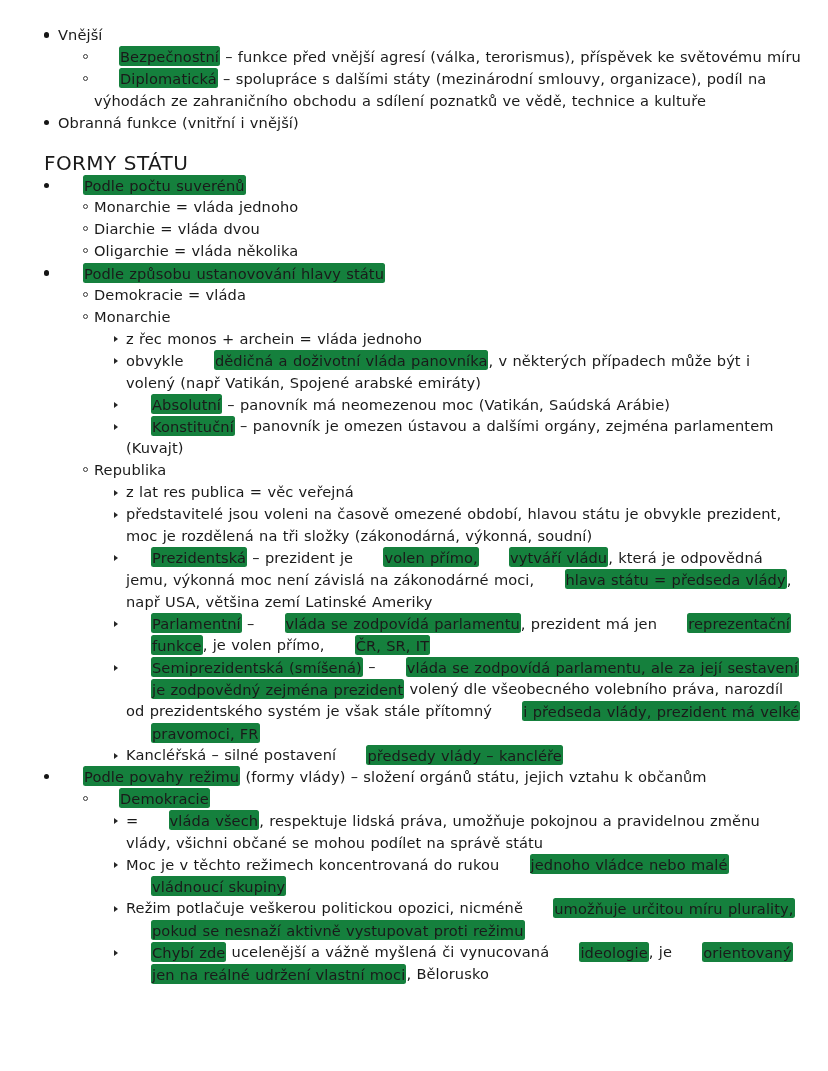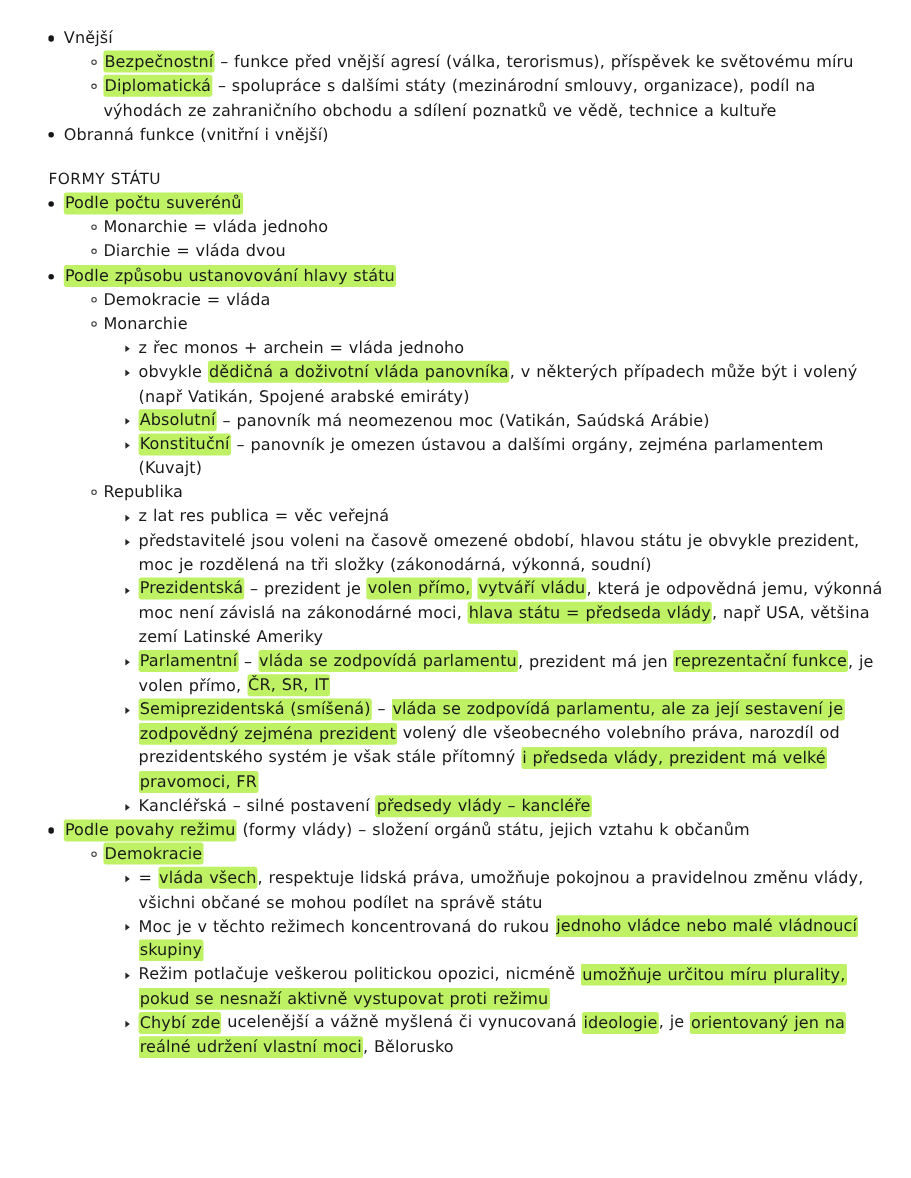--- a/index.html
+++ b/index.html
@@ -73,52 +73,54 @@
     top: 8.6px;
     width: 0;
     height: 0;
     border-top: 3.1px solid transparent;
     border-bottom: 3.1px solid transparent;
     border-left: 4.4px solid #262626;
   }
 
   
   mark {
-    background: #bef264;
+    background: #15803d;
     color: inherit;
     padding: 1.5px 1px 1.5px 1px;
     border-radius: 2.5px;
     box-decoration-break: clone;
+    margin-left: 25px;
     -webkit-box-decoration-break: clone;
   }
 
   
   .heading {
     padding-left: 22px;
-    font-size: 14px;
+    font-size: 20px;
     line-height: 21.9px;
     letter-spacing: 0.4px;
   }
 
   .spacer { height: 19px; }
 </style>
 </head>
 <body>
 
 <div class="page">
   <div id="content">
       <div class="line lvl1"><span class="bullet bullet-disc"></span><span>Vnější</span></div>
       <div class="line lvl2"><span class="bullet bullet-circle"></span><mark>Bezpečnostní</mark><span> – funkce před vnější agresí (válka, terorismus), příspěvek ke světovému míru</span></div>
       <div class="line lvl2"><span class="bullet bullet-circle"></span><mark>Diplomatická</mark><span> – spolupráce s dalšími státy (mezinárodní smlouvy, organizace), podíl na výhodách ze zahraničního obchodu a sdílení poznatků ve vědě, technice a kultuře</span></div>
       <div class="line lvl1"><span class="bullet bullet-disc"></span><span>Obranná funkce (vnitřní i vnější)</span></div>
       <div class="spacer"></div>
       <div class="line heading">FORMY STÁTU</div>
       <div class="line lvl1"><span class="bullet bullet-disc"></span><mark>Podle počtu suverénů</mark></div>
       <div class="line lvl2"><span class="bullet bullet-circle"></span><span>Monarchie = vláda jednoho</span></div>
       <div class="line lvl2"><span class="bullet bullet-circle"></span><span>Diarchie = vláda dvou</span></div>
+      <div class="line lvl2"><span class="bullet bullet-circle"></span><span>Oligarchie = vláda několika</span></div>
       <div class="line lvl1"><span class="bullet bullet-disc"></span><mark>Podle způsobu ustanovování hlavy státu</mark></div>
       <div class="line lvl2"><span class="bullet bullet-circle"></span><span>Demokracie = vláda</span></div>
       <div class="line lvl2"><span class="bullet bullet-circle"></span><span>Monarchie</span></div>
       <div class="line lvl3"><span class="bullet bullet-tri"></span><span>z řec monos + archein = vláda jednoho</span></div>
       <div class="line lvl3"><span class="bullet bullet-tri"></span><span>obvykle </span><mark>dědičná a doživotní vláda panovníka</mark><span>, v některých případech může být i volený (např Vatikán, Spojené arabské emiráty)</span></div>
       <div class="line lvl3"><span class="bullet bullet-tri"></span><mark>Absolutní</mark><span> – panovník má neomezenou moc (Vatikán, Saúdská Arábie)</span></div>
       <div class="line lvl3"><span class="bullet bullet-tri"></span><mark>Konstituční</mark><span> – panovník je omezen ústavou a dalšími orgány, zejména parlamentem (Kuvajt)</span></div>
       <div class="line lvl2"><span class="bullet bullet-circle"></span><span>Republika</span></div>
       <div class="line lvl3"><span class="bullet bullet-tri"></span><span>z lat res publica = věc veřejná</span></div>
       <div class="line lvl3"><span class="bullet bullet-tri"></span><span>představitelé jsou voleni na časově omezené období, hlavou státu je obvykle prezident, moc je rozdělená na tři složky (zákonodárná, výkonná, soudní)</span></div>

